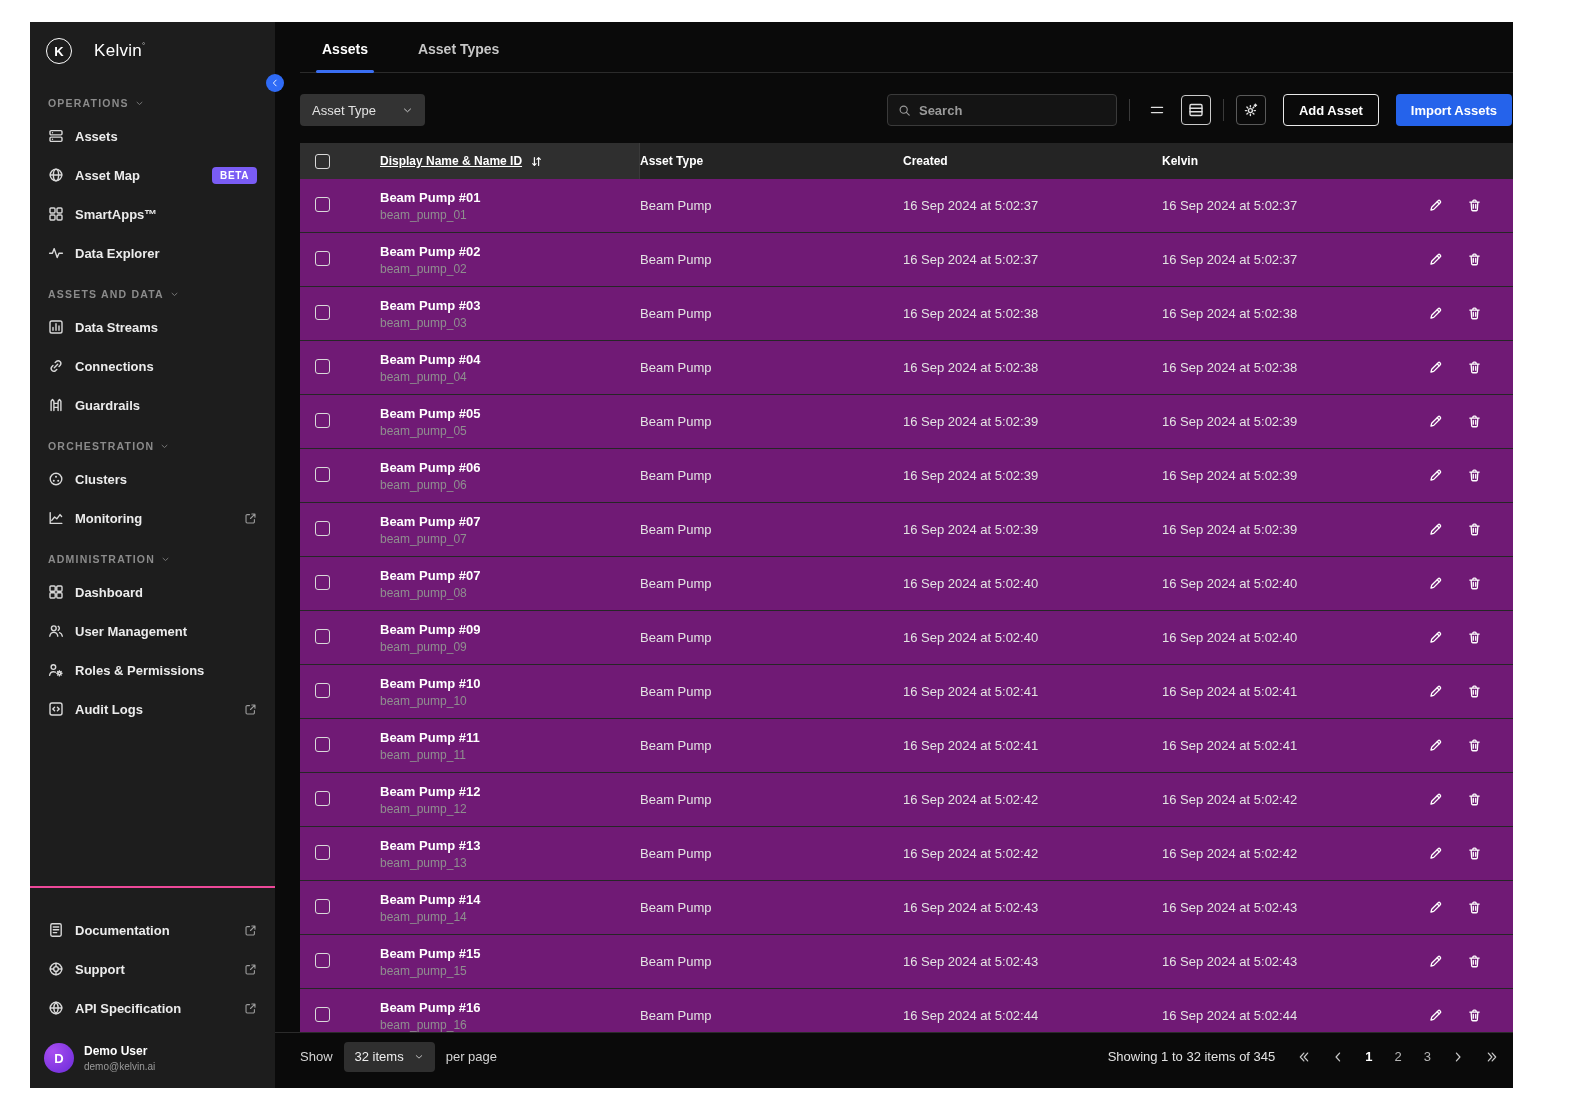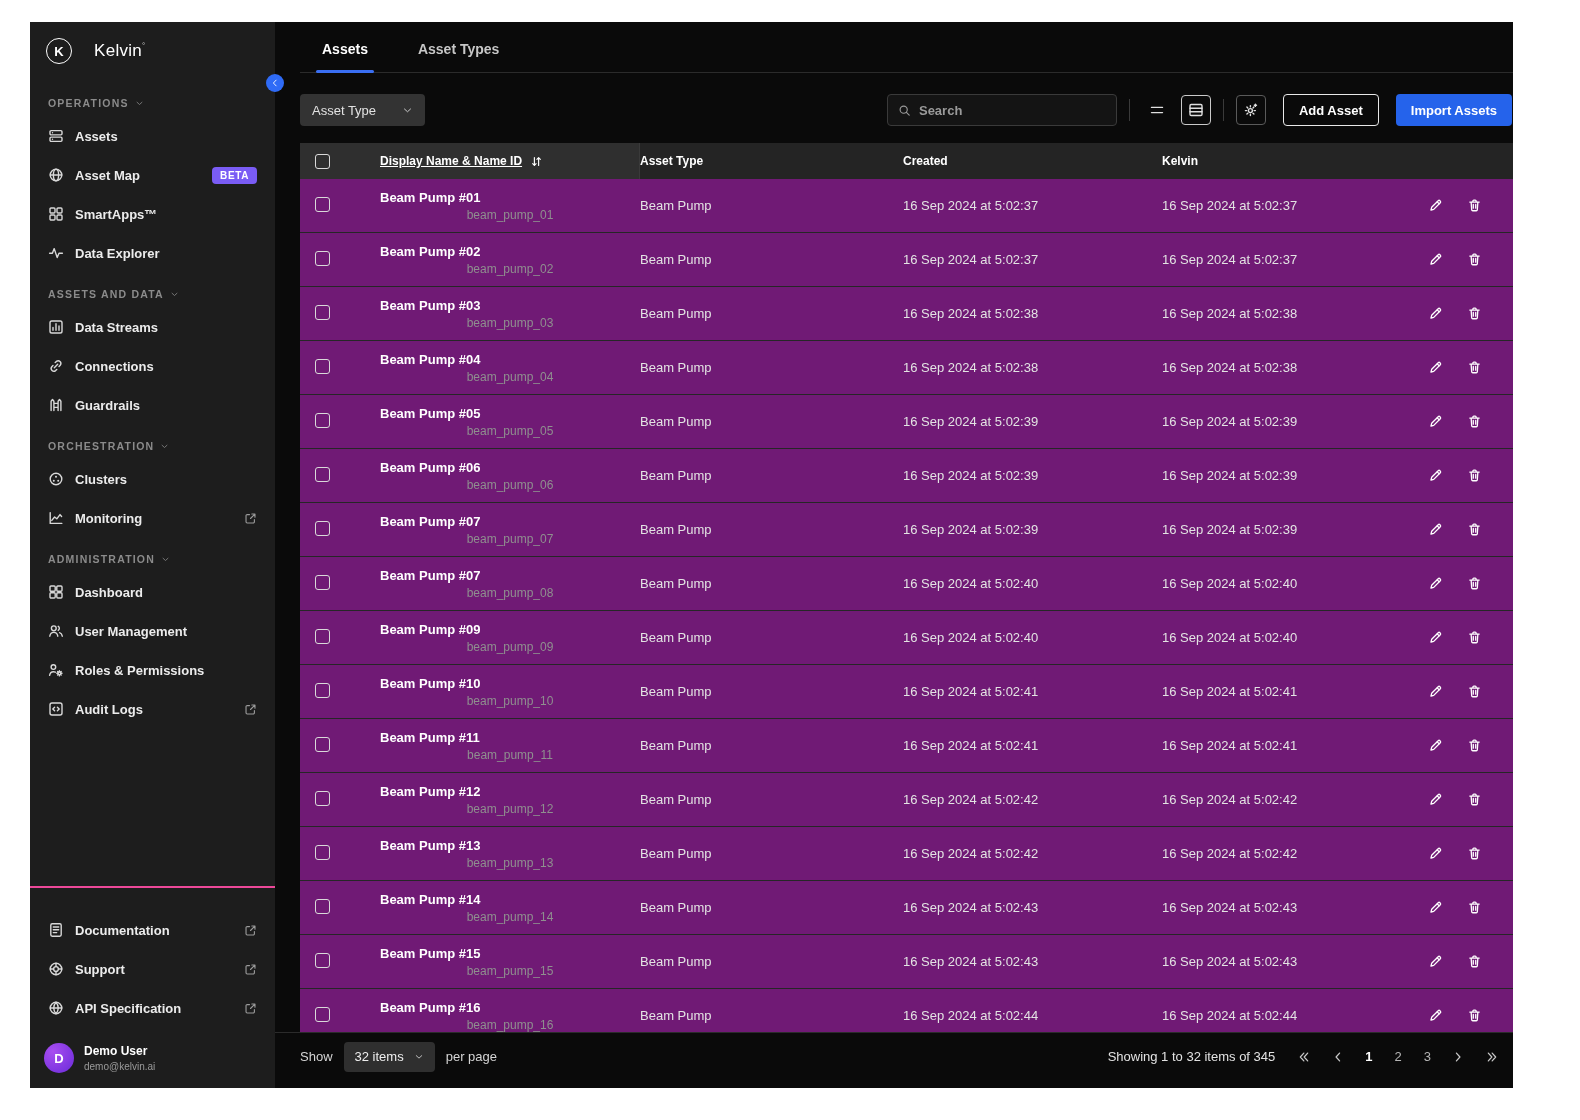--- a/index.html
+++ b/index.html
@@ -57,21 +57,21 @@
   .grid-cols { display:grid; grid-template-columns:80px 260px 263px 259px 1fr 103px; align-items:center; }
   .thead { background:#242424; height:36px; font-size:12px; font-weight:700; color:#ffffff; flex-shrink:0; }
   .hcell { height:100%; display:flex; align-items:center; }
   .hcell.lighter { background:#2f2f2f;text-decoration:underline; }
   .hname { gap:8px; border-right:1px solid #3a3a3a; cursor:pointer; }
   .cell-check { padding-left:15px; }
   .checkbox { width:15px; height:15px; border:1.5px solid #d9d9d9; border-radius:3px; display:inline-block; background:transparent; cursor:pointer; flex-shrink:0; }
   .tbody { flex:1; overflow:hidden; }
   .trow { height:54px; background:#701a75; border-bottom:1px solid #262626; font-size:13px; color:#e3e3e3; }
   .cell-name .name { font-weight:700; color:#ffffff; font-size:13px; }
-  .cell-name .sub { color:#8f8f8f; font-size:12px; margin-top:3px;text-align:center; }
+  .cell-name .sub { color:#8f8f8f; font-size:12px; margin-top:3px; }
   .cell-actions { display:flex; justify-content:flex-end; gap:17px; padding-right:28px; }
   .action-btn { color:#ffffff; display:flex; align-items:center; justify-content:center; width:22px; height:22px; cursor:pointer; }
   .sort { color:#ffffff; display:flex; }
 
   
   .pagefoot { height:56px; border-top:1px solid #2b2b2b; display:flex; align-items:center; padding:0 14px 8px 25px; font-size:13px; color:#d5d5d5; flex-shrink:0;justify-content:flex-end; }
   .page-size { display:flex; align-items:center; gap:10px; background:#2f2f2f; border-radius:4px; height:30px; padding:0 11px; margin:0 11px; font-size:13px; color:#eeeeee; }
   .foot-right { margin-left:auto; display:flex; align-items:center; gap:22px; }
   .summary { color:#e2e2e2; }
   .pager { display:flex; align-items:center; gap:20px; color:#c9c9c9; }

